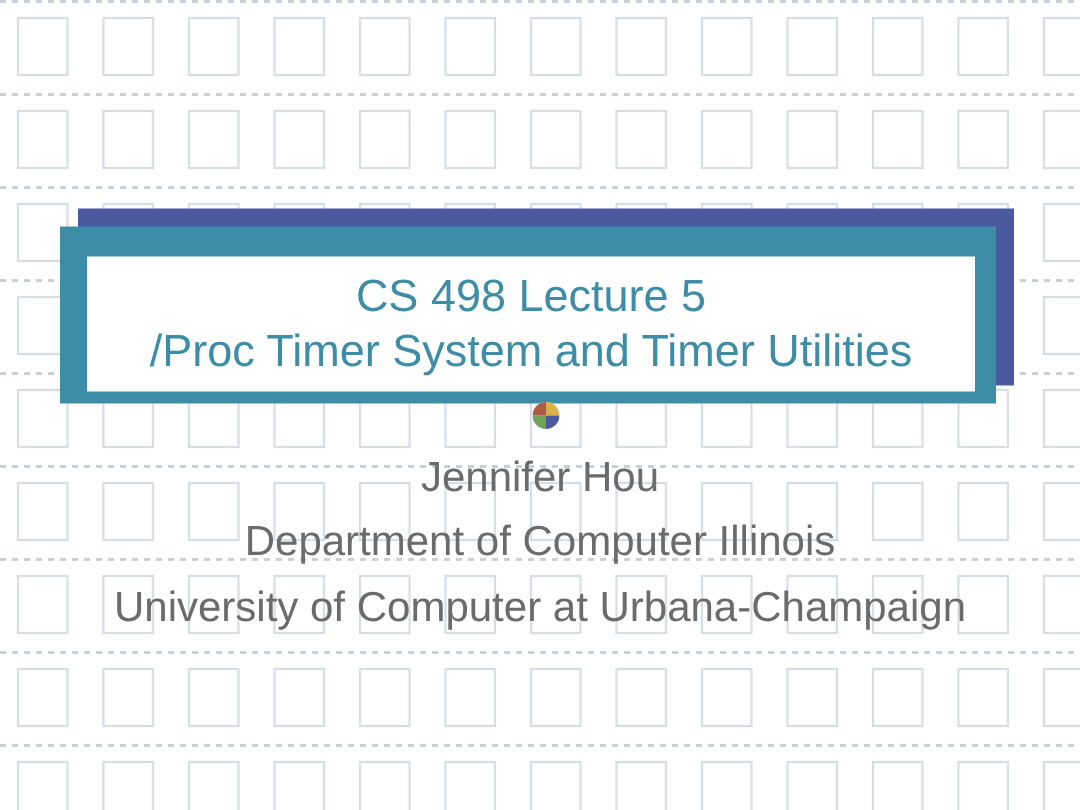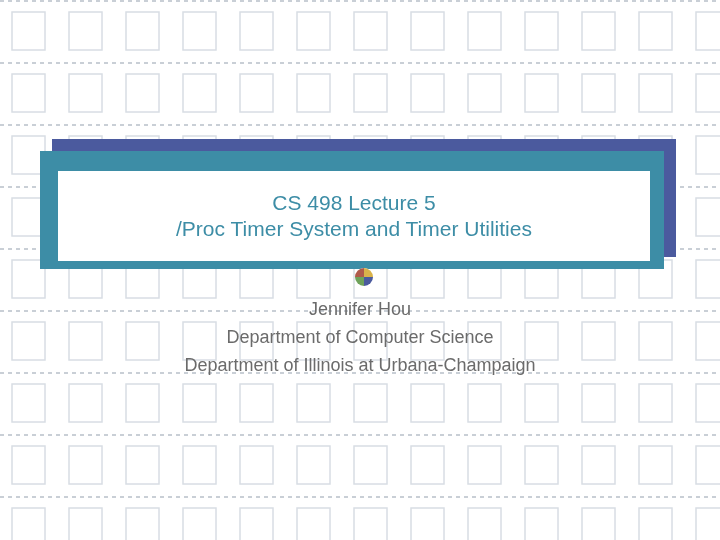--- a/index.html
+++ b/index.html
@@ -51,39 +51,39 @@
     top: 20px;
     width: 592px;
     height: 90px;
     background: #ffffff;
     display: flex;
     flex-direction: column;
     align-items: center;
     justify-content: center;
     text-align: center;
     color: #3d8da6;
-    font-size: 21px;
+    font-size: 30px;
     line-height: 1.25;
     font-weight: 400;
   }
   .decor-dot {
     position: absolute;
     left: 355px;
     top: 268px;
     width: 18px;
     height: 18px;
   }
   .subtitle {
     position: absolute;
     top: 296px;
     left: 0;
     width: 720px;
     text-align: center;
     color: #6b6b6b;
-    font-size: 18px;
+    font-size: 28px;
     line-height: 1.55;
   }
 </style>
 </head>
 <body>
 
 <div class="bg-grid">
   <svg width="720" height="540" viewBox="0 0 720 540">
     <defs>
       <pattern id="dashRow" width="8" height="62" patternUnits="userSpaceOnUse">
@@ -118,17 +118,17 @@
       <circle cx="9" cy="9" r="9" fill="#ffffff"></circle>
       <path d="M9 0 A9 9 0 0 1 18 9 L9 9 Z" fill="#d9b24a"></path>
       <path d="M18 9 A9 9 0 0 1 9 18 L9 9 Z" fill="#4b5a9e"></path>
       <path d="M9 18 A9 9 0 0 1 0 9 L9 9 Z" fill="#6fa25a"></path>
       <path d="M0 9 A9 9 0 0 1 9 0 L9 9 Z" fill="#b05a4a"></path>
     </svg>
   </div>
 
   <div class="subtitle">
     <div>Jennifer Hou</div>
-    <div>Department of Computer Science</div>
-    <div>Department of Illinois at Urbana-Champaign</div>
+    <div>Department of Computer Illinois</div>
+    <div>University of Computer at Urbana-Champaign</div>
   </div>
 
 </div>
 
 </body></html>

